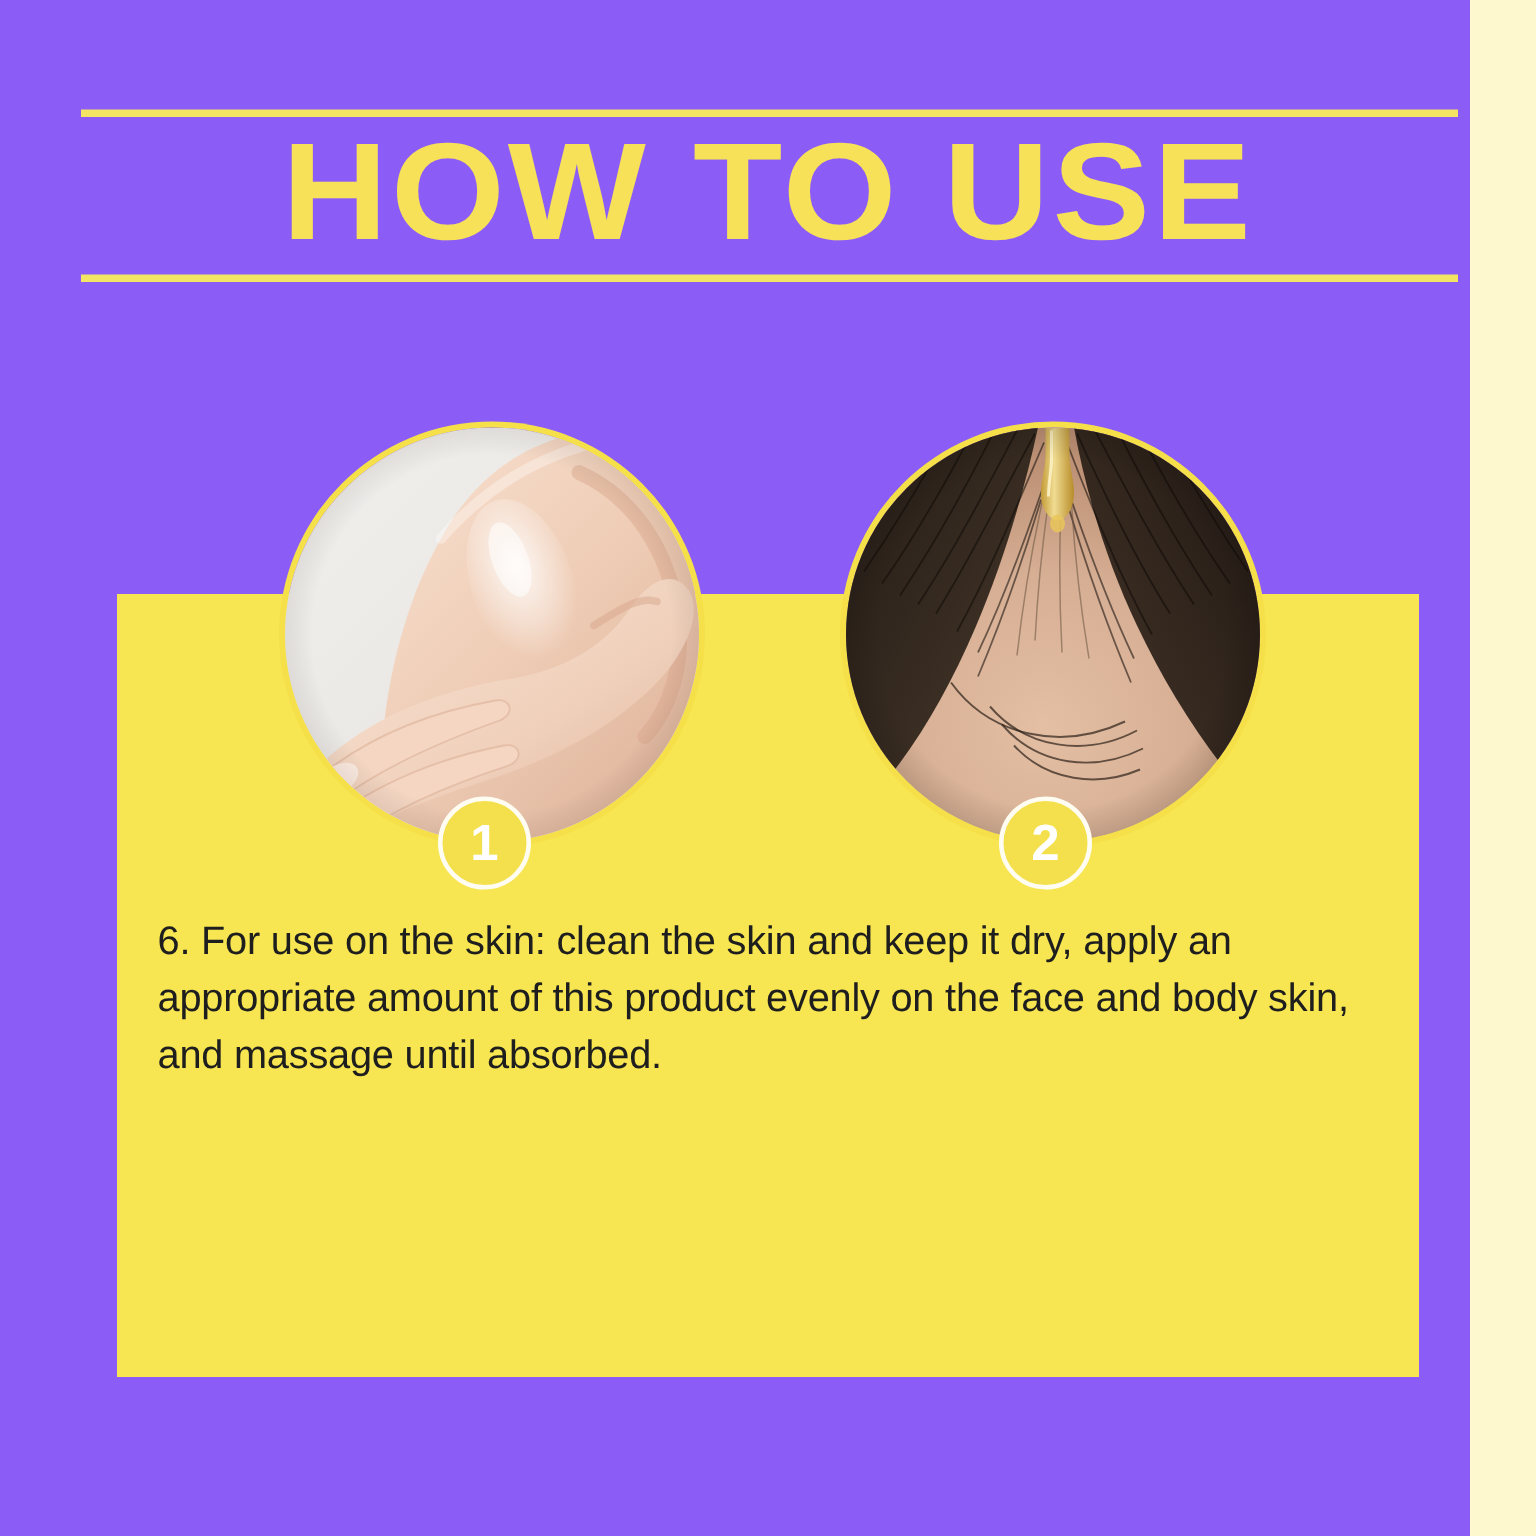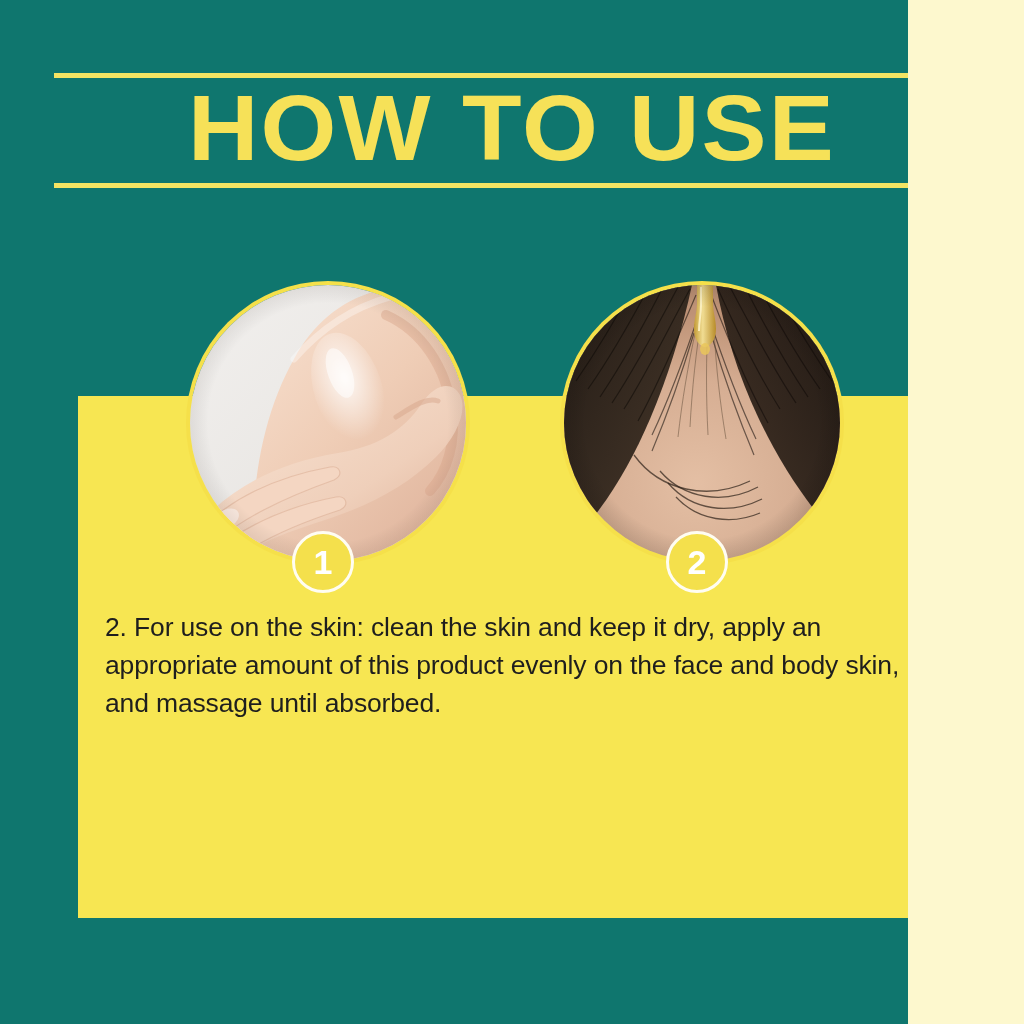--- a/index.html
+++ b/index.html
@@ -10,23 +10,23 @@
     width: 1024px;
     height: 1024px;
     background: #FDF8CE;
     font-family: "Liberation Sans", sans-serif;
     overflow: hidden;
     position: relative;
   }
 
   #page {
     position: relative;
-    width: 908px;
+    width: 980px;
     height: 1024px;
-    background: #0f766e;
+    background: #8b5cf6;
     overflow: hidden;
   }
 
   
   .rule {
     position: absolute;
     left: 54px;
     width: 918px;
     height: 5px;
     background: #F4E463;
@@ -258,16 +258,16 @@
       <path d="M133 0 L133 18 C133 28 130 34 130 44 C130 56 137 62 141 62 C145 62 152 56 152 44 C152 34 149 28 149 18 L149 0 Z" fill="url(#dropper)"></path>
       <path d="M137 2 L137 20 C137 30 135 36 135 46" stroke="#FFF6CE" stroke-opacity="0.8" stroke-width="2" fill="none"></path>
       <ellipse cx="141" cy="64" rx="5" ry="6" fill="#E9C65A" fill-opacity="0.85"></ellipse>
       <rect width="276" height="276" fill="url(#vign2)"></rect>
     </svg>
   </div>
 
   <div class="badge badge-2">2</div>
 
   <div class="copy">
-    <p>2. For use on the skin: clean the skin and keep it dry, apply an appropriate amount of this product evenly on the face and body skin, and massage until absorbed.</p>
+    <p>6. For use on the skin: clean the skin and keep it dry, apply an appropriate amount of this product evenly on the face and body skin, and massage until absorbed.</p>
   </div>
 
 </div>
 
 </body></html>

